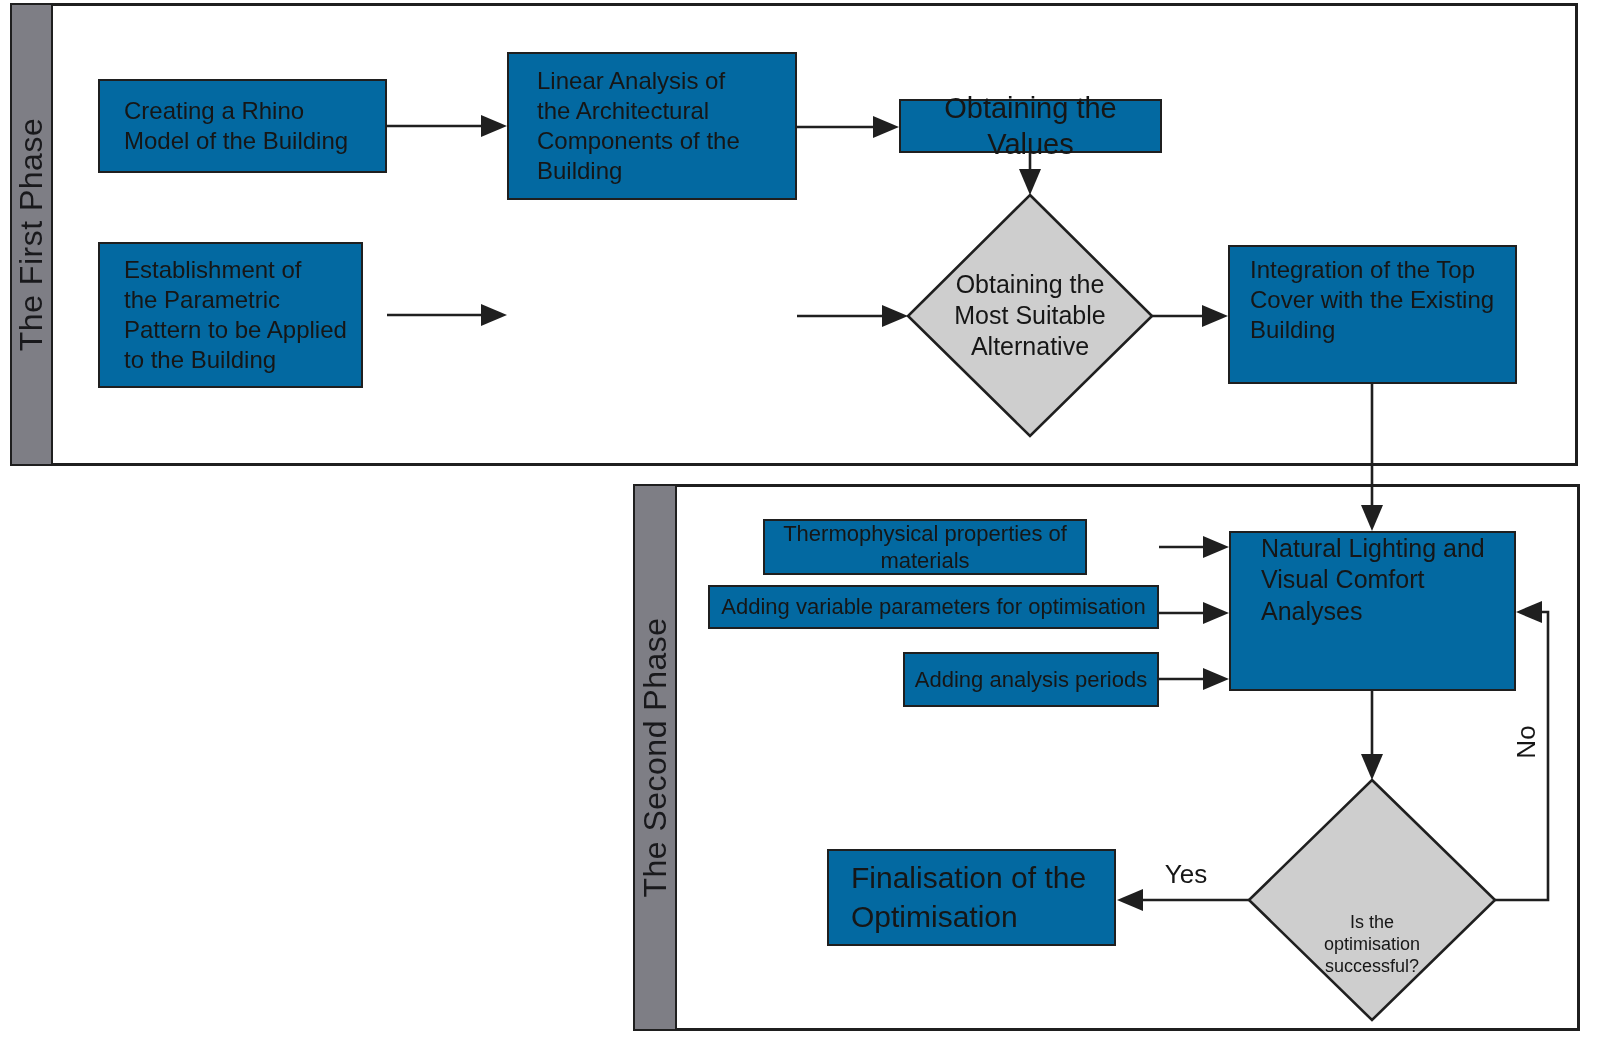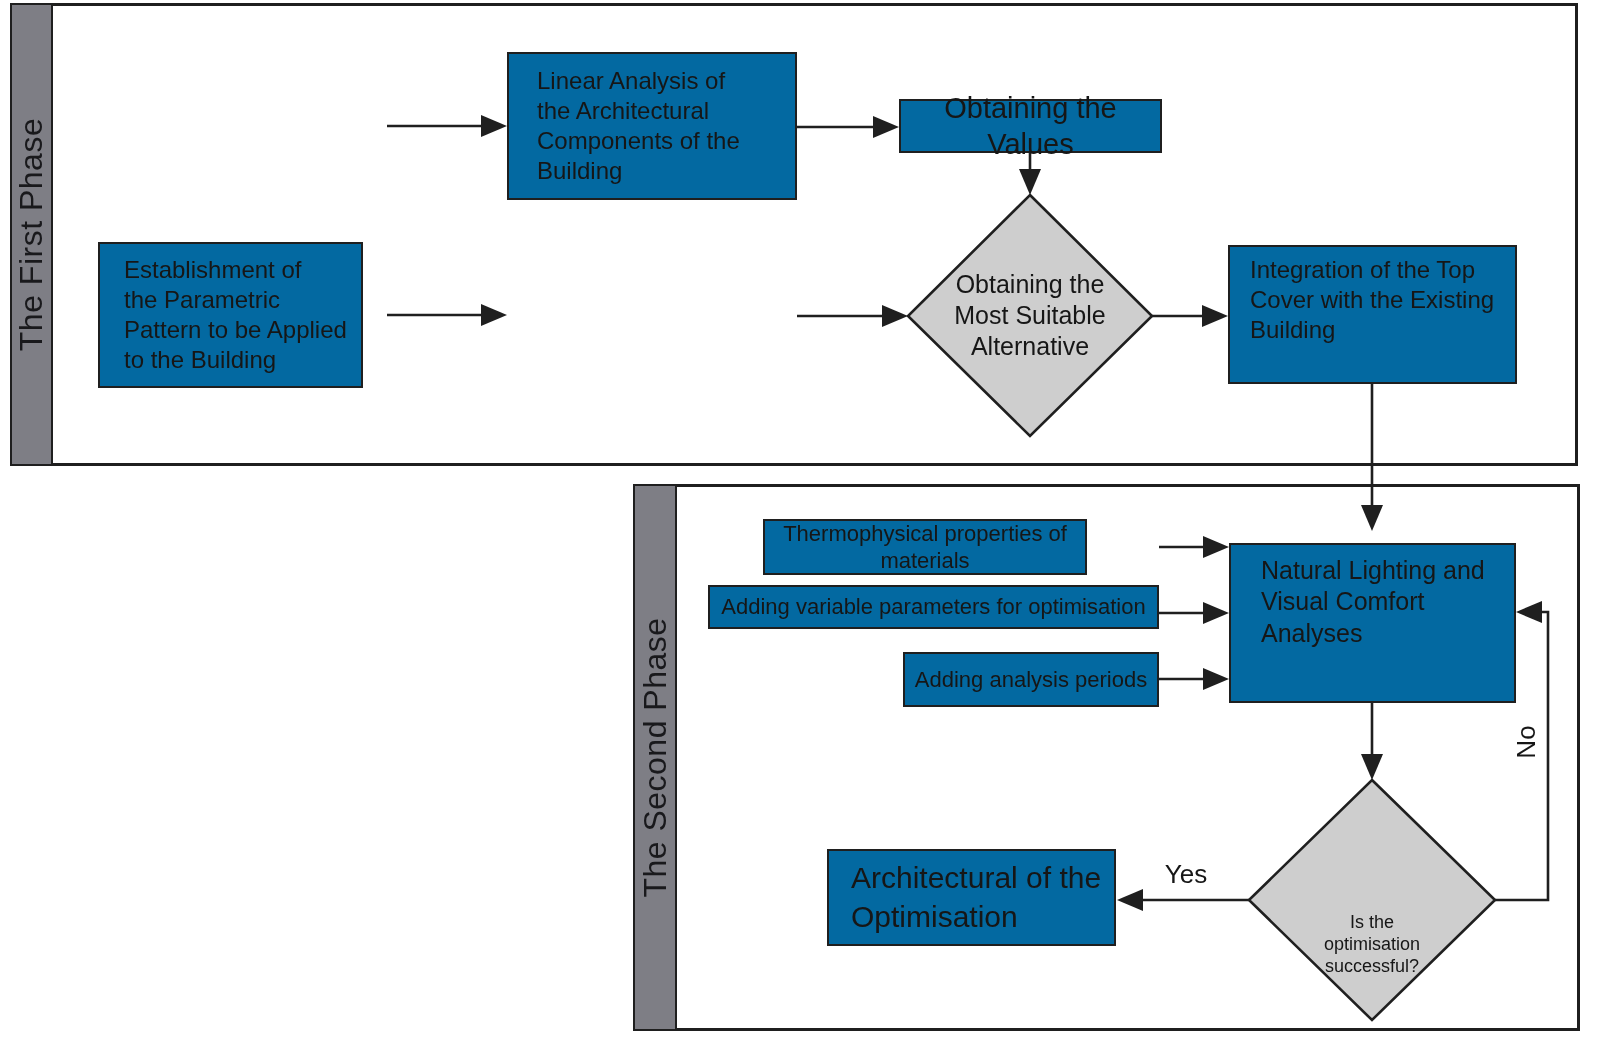--- a/index.html
+++ b/index.html
@@ -68,20 +68,24 @@
       <polygon points="1229,613 1203,602 1203,624"></polygon>
       <polygon points="1229,679 1203,668 1203,690"></polygon>
       <polygon points="1372,780 1361,754 1383,754"></polygon>
       <polygon points="1117,900 1143,889 1143,911"></polygon>
       <polygon points="1516,612 1542,601 1542,623"></polygon>
     </g>
     <polygon points="1030,195 1152,316 1030,436 908,316" style="fill:var(--diamond);stroke:var(--line);stroke-width:2.6"></polygon>
     <polygon points="1372,780 1495,900 1372,1020 1249,900" style="fill:var(--diamond);stroke:var(--line);stroke-width:2.6"></polygon>
   </svg>
 
+  <div class="node" style="left:98px;top:79px;width:289px;height:94px;padding-left:24px;">
+    <div class="label">Creating a Rhino
+Model of the Building</div>
+  </div>
 
   <div class="node" style="left:507px;top:52px;width:290px;height:148px;padding-left:28px;">
     <div class="label">Linear Analysis of
 the Architectural
 Components of the
 Building</div>
   </div>
 
   <div class="node center" style="left:899px;top:99px;width:263px;height:54px;font-size:29px;">
     <div class="label">Obtaining the Values</div>
@@ -110,31 +114,31 @@
   </div>
 
   <div class="node small" style="left:708px;top:585px;width:451px;height:44px;">
     <div class="label">Adding variable parameters for optimisation</div>
   </div>
 
   <div class="node small" style="left:903px;top:652px;width:256px;height:55px;">
     <div class="label">Adding analysis periods</div>
   </div>
 
-  <div class="node top" style="left:1229px;top:531px;width:287px;height:160px;padding-left:30px;padding-top:10px;font-size:25px;margin-top:12px;">
+  <div class="node top" style="left:1229px;top:531px;width:287px;height:160px;padding-left:30px;padding-top:0;font-size:25px;">
     <div class="label">Natural Lighting and
 Visual Comfort
 Analyses</div>
   </div>
 
   <div class="dlabel" style="left:1252px;top:824px;width:240px;height:240px;font-size:18px;">Is the
 optimisation
 successful?</div>
 
   <div class="node big" style="left:827px;top:849px;width:289px;height:97px;padding-left:22px;">
-    <div class="label">Architectural of the
+    <div class="label">Finalisation of the
 Optimisation</div>
   </div>
 
   <div class="floating" style="left:1156px;top:858px;width:60px;height:32px;">Yes</div>
   <div class="floating rot" style="left:1496px;top:722px;width:60px;height:40px;">No</div>
 
 </div>
 
 </body></html>

